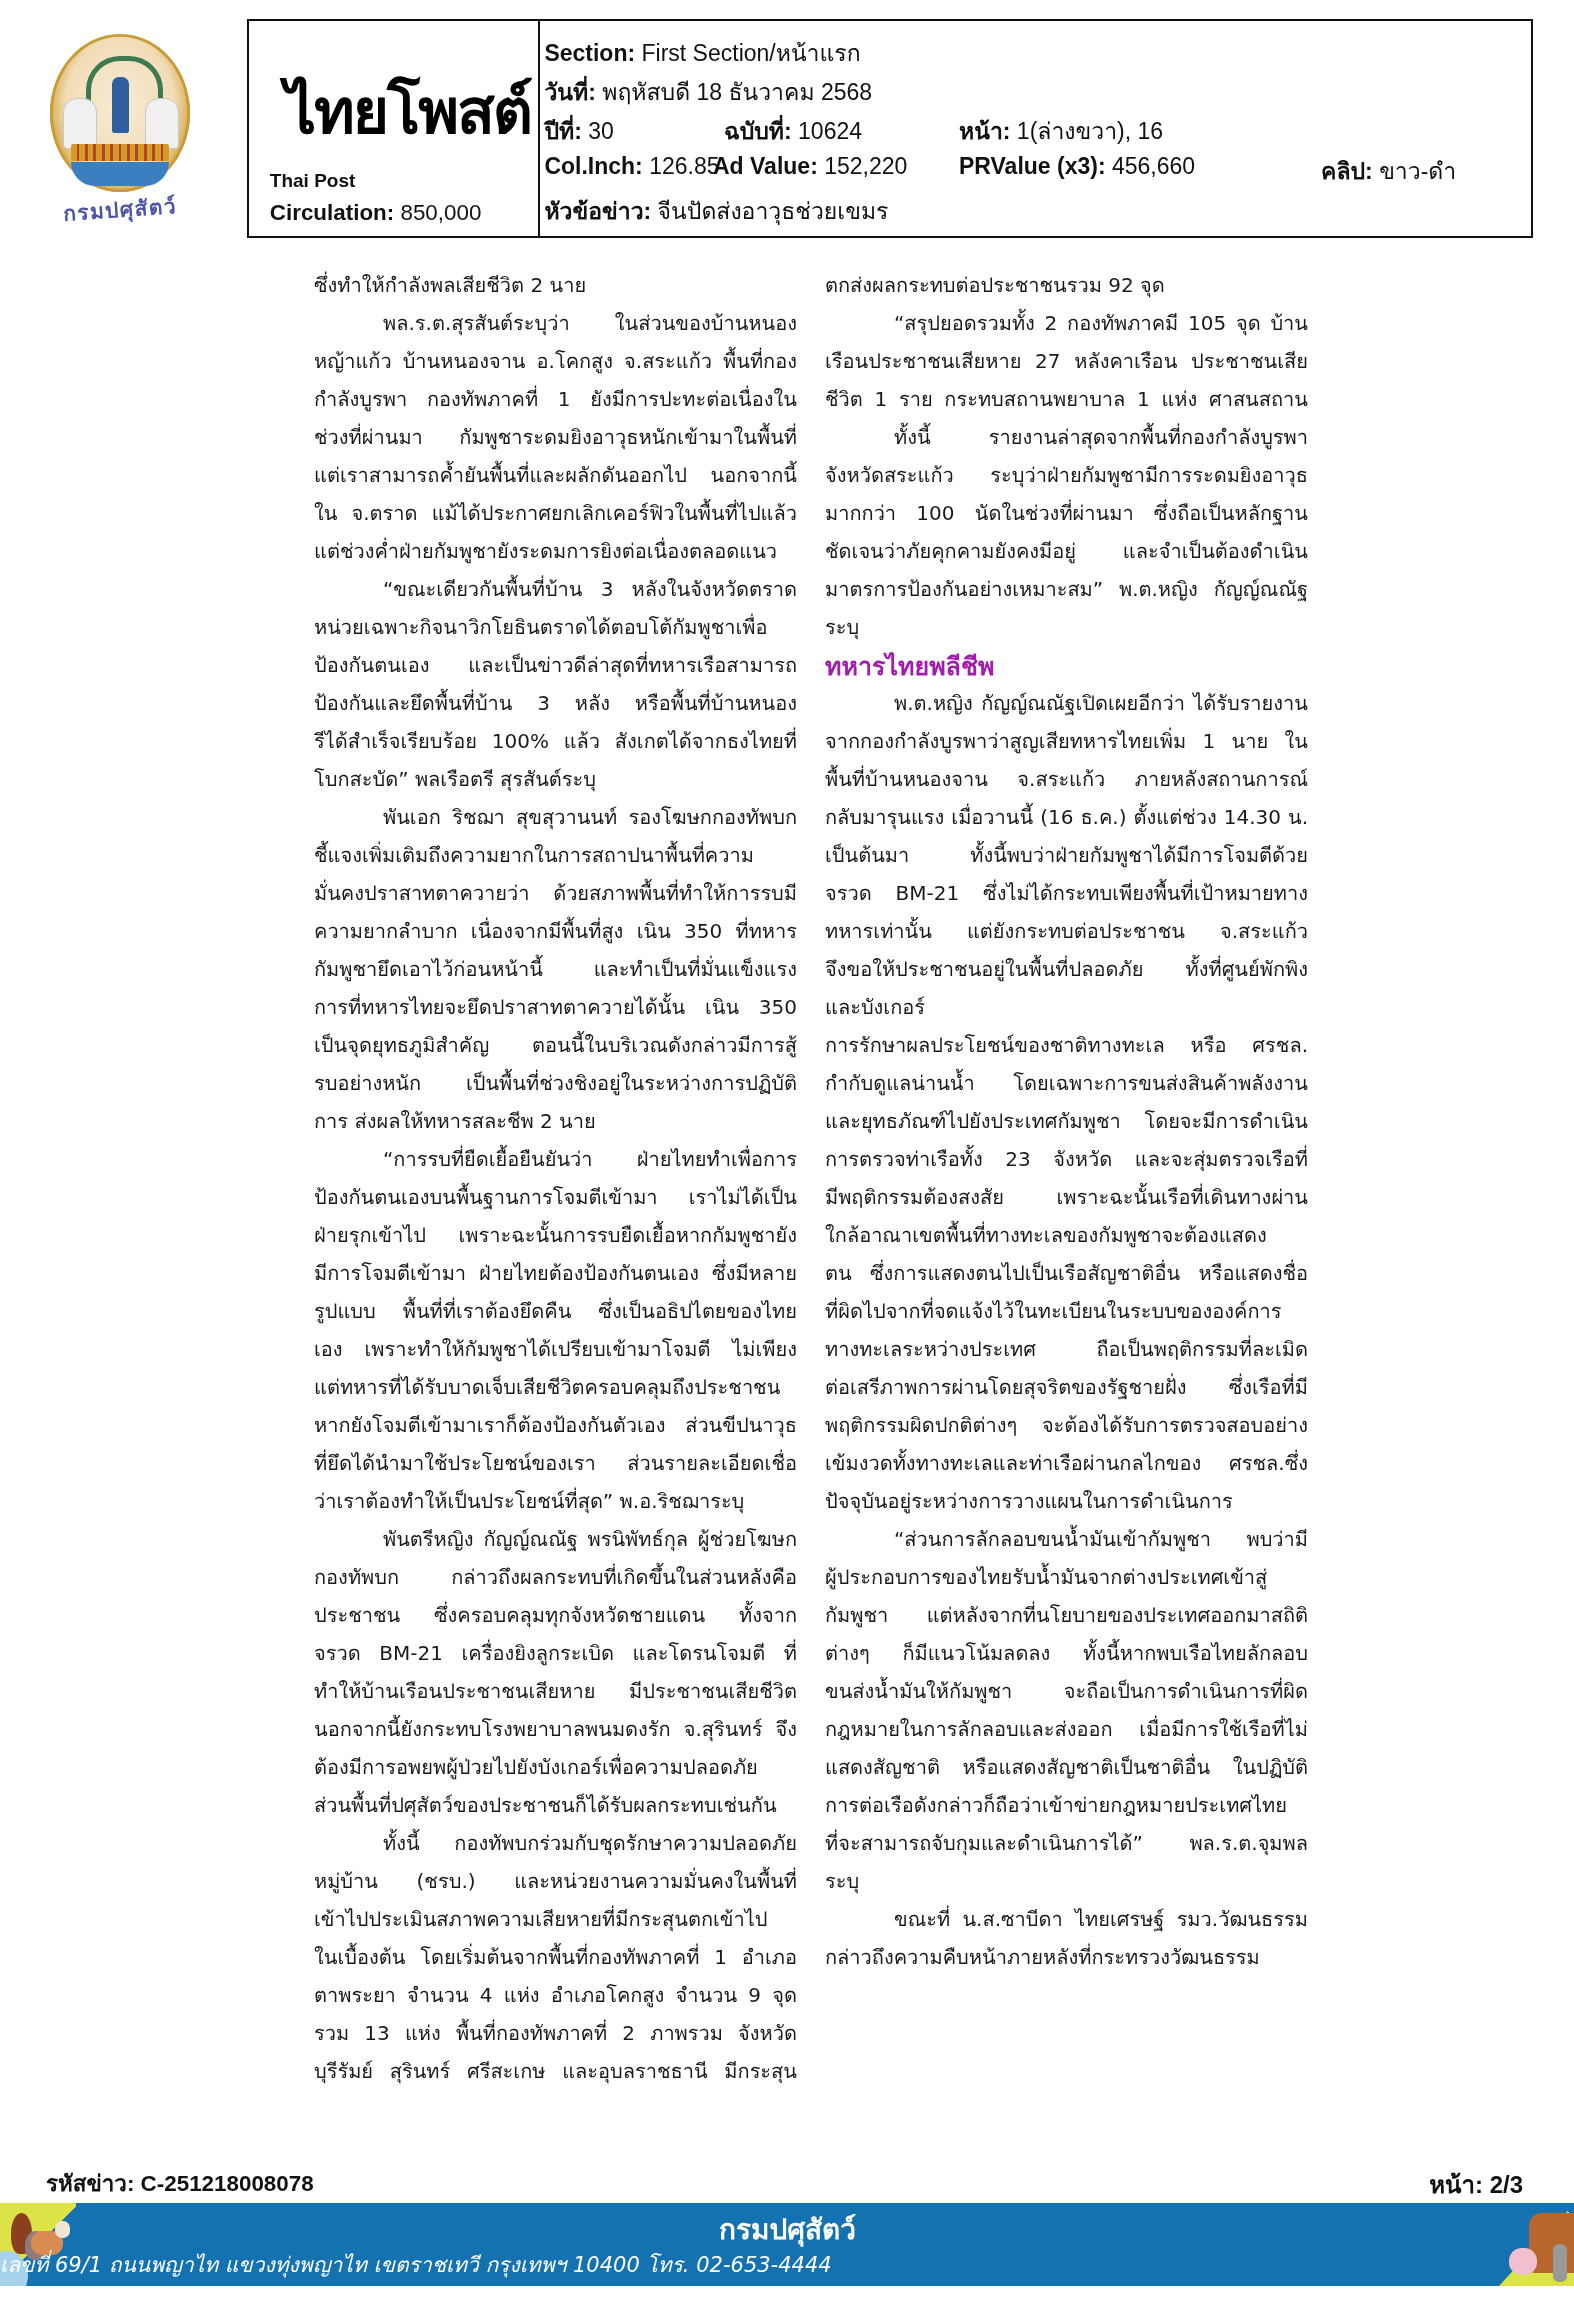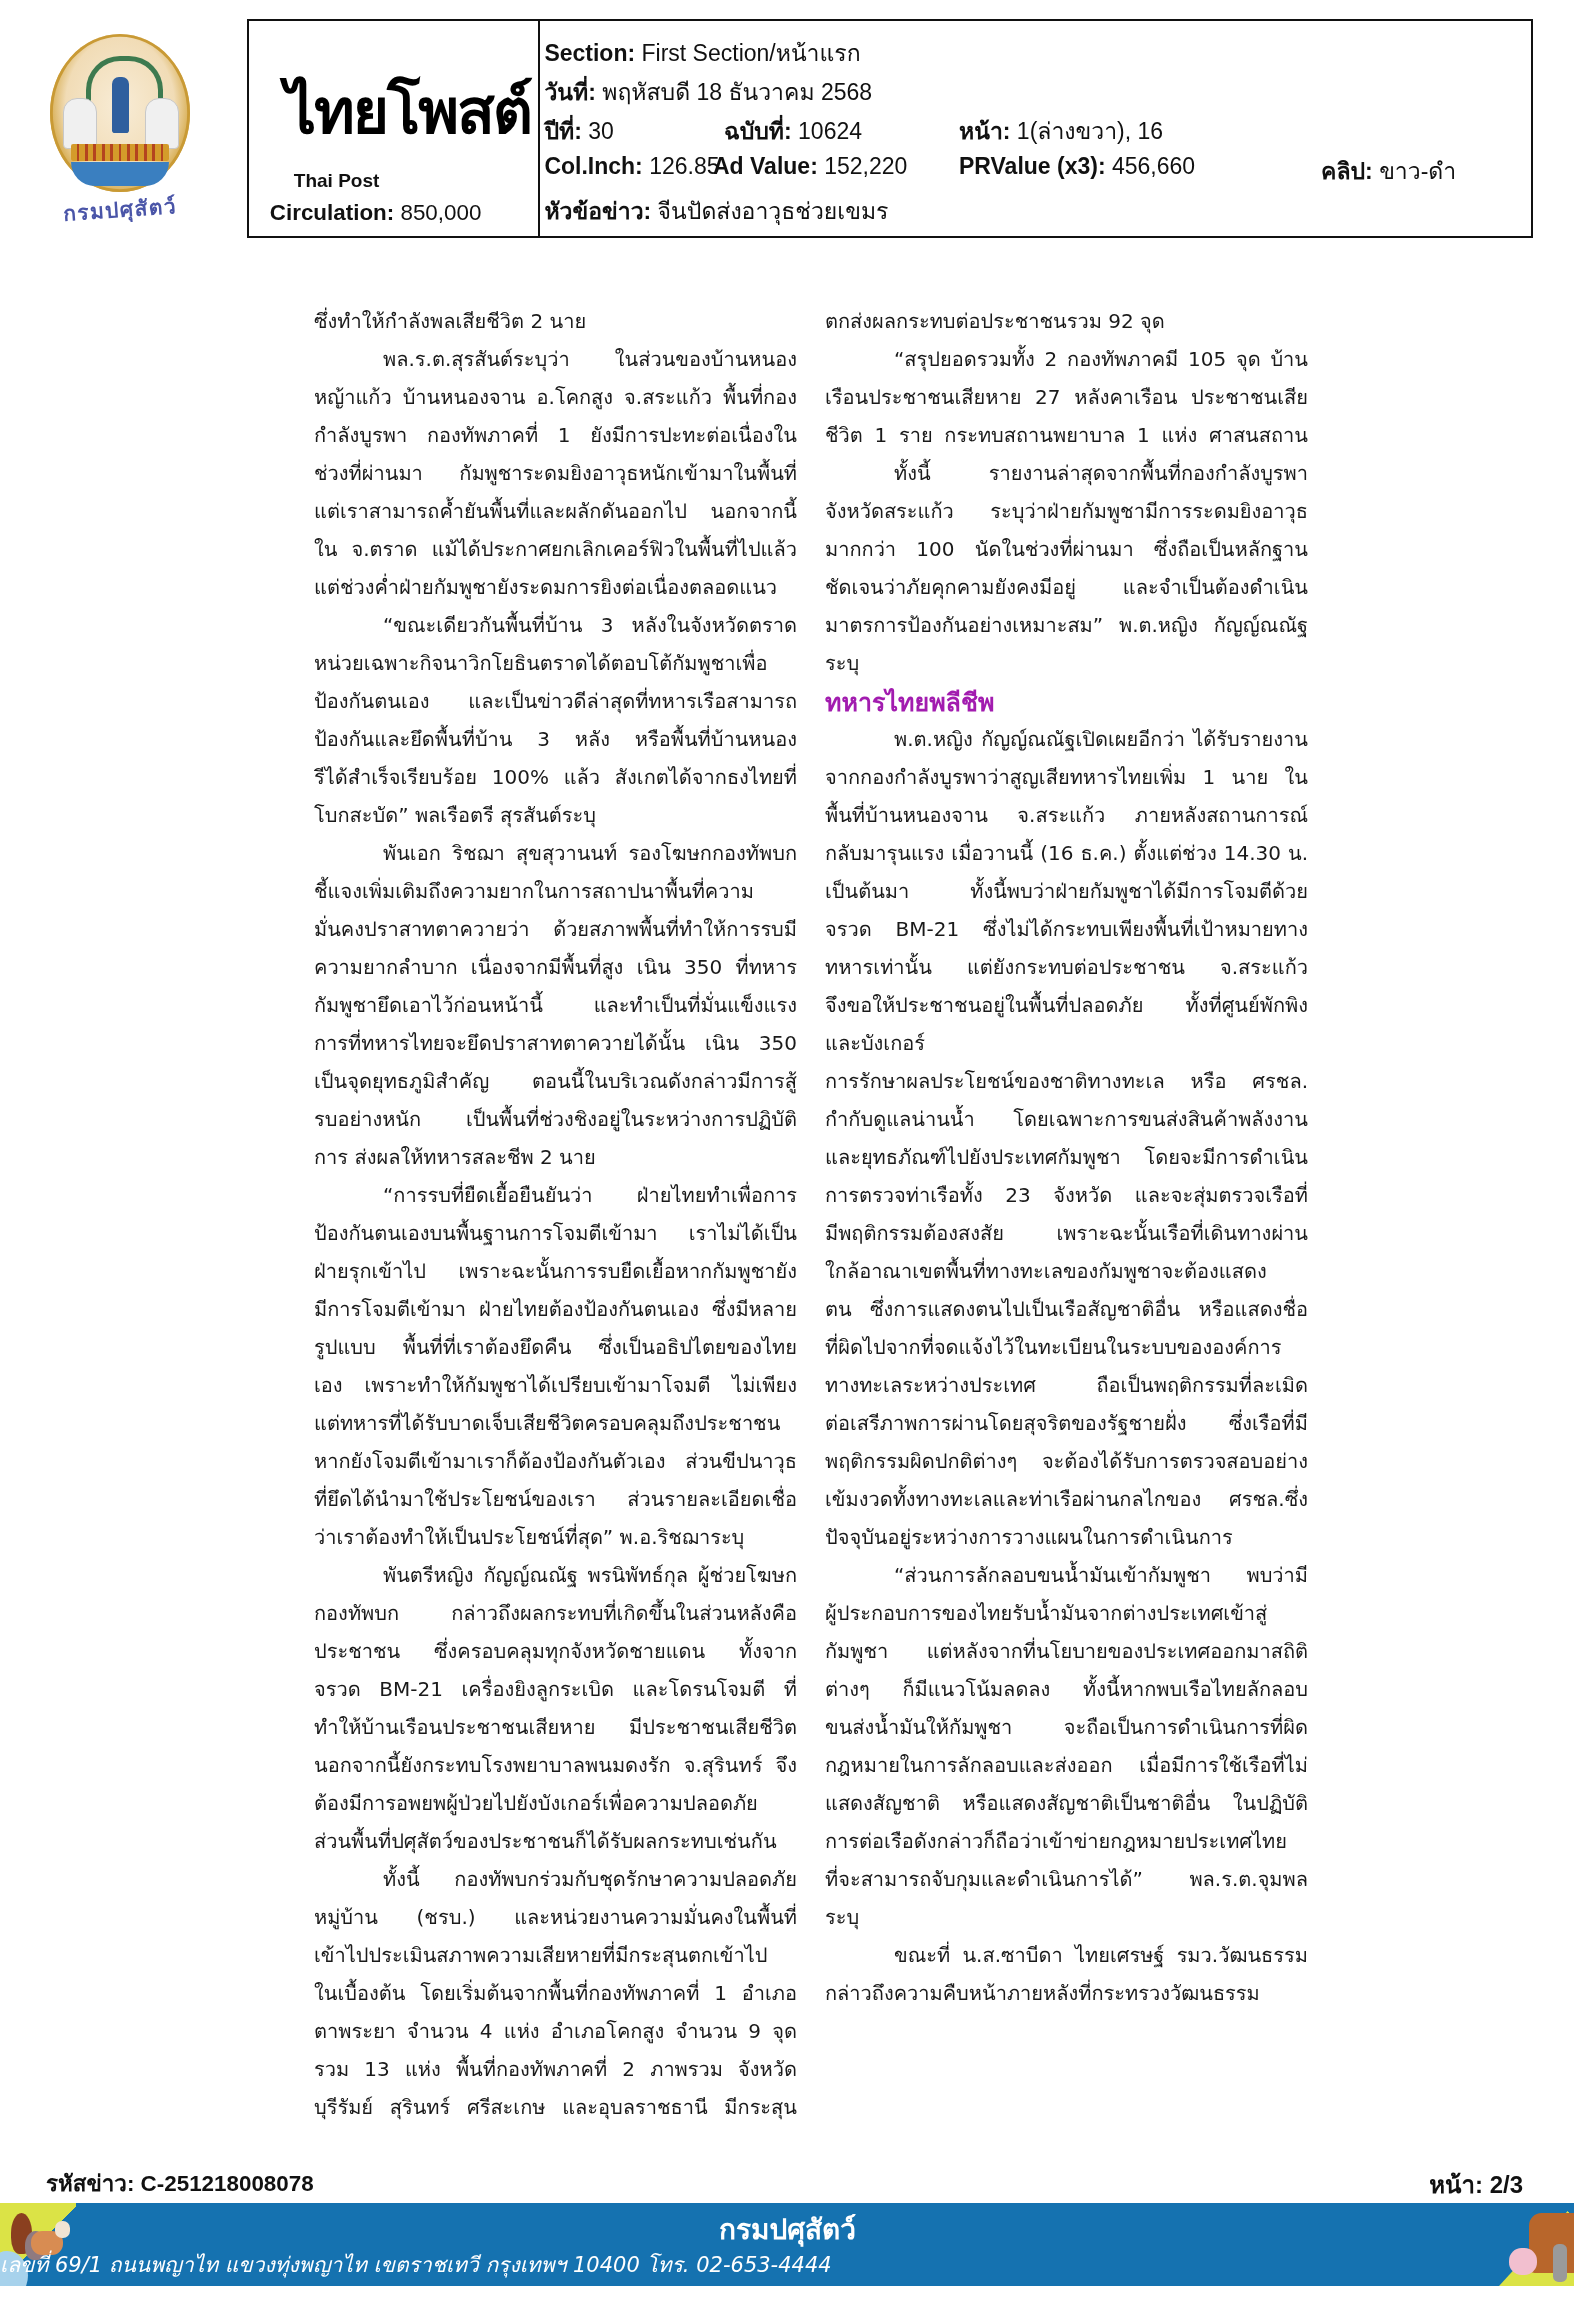--- a/index.html
+++ b/index.html
@@ -15,30 +15,30 @@
   .seal-elephant-l { position:absolute; left:19.6px; top:70px; width:32px; height:49px; background:#f0f0f0; border-radius:14px 14px 4.2px 4.2px; border:1.4px solid #c8c8c8; }
   .seal-elephant-r { position:absolute; left:102px; top:70px; width:32px; height:49px; background:#f0f0f0; border-radius:14px 14px 4.2px 4.2px; border:1.4px solid #c8c8c8; }
   .seal-base { position:absolute; left:28px; top:116px; width:98px; height:17px; background:repeating-linear-gradient(90deg,#d49b2a 0 5.6px,#b4441f 5.6px 8.4px); border-radius:2.1px; }
   .seal-water { position:absolute; left:28px; top:134px; width:98px; height:24px; background:#3a7fc0; border-radius:0 0 42px 42px; }
   .seal-text { position:absolute; left:0; top:165px; width:154px; text-align:center; font-family:"DejaVu Serif", serif; font-size:21px; color:#4a55a8; font-weight:bold; letter-spacing:1.4px; transform:rotate(-4deg); }
 
   
   .hdr { position:absolute; left:247px; top:19px; width:1286px; height:219px; border:2.1px solid #111; box-sizing:border-box; }
   .hdr-left { position:absolute; left:11px; top:0; width:280px; height:100%; border-right:2.1px solid #111; box-sizing:border-box; }
   .paper-logo { position:absolute; left:25px; top:41px; font-family:"DejaVu Sans", sans-serif; font-size:62px; font-weight:bold; letter-spacing:-2.1px; color:#000; }
-  .paper-name { position:absolute; left:9.8px; top:149px; font-family:"Liberation Sans", sans-serif; font-weight:bold; font-size:19px;margin-left:24px; }
+  .paper-name { position:absolute; left:9.8px; top:149px; font-family:"Liberation Sans", sans-serif; font-weight:bold; font-size:19px; }
   .circ { position:absolute; left:9.8px; top:179px; font-family:"Liberation Sans", sans-serif; font-size:22.4px; }
   .circ b { font-weight:bold; }
   .hdr-right { position:absolute; left:280px; top:0; right:0; height:100%; font-family:"Liberation Sans", sans-serif; font-size:23px; }
   .hrow { position:absolute; left:15.4px; white-space:nowrap; }
   .hrow b { font-weight:bold; }
   .hcell { position:absolute; white-space:nowrap; }
 
   
-  .col { position:absolute; top:266px; width:483px; font-family:"DejaVu Sans", sans-serif; font-size:20px; line-height:38px; color:#1a1a1a;margin-top:36px; }
+  .col { position:absolute; top:266px; width:483px; font-family:"DejaVu Sans", sans-serif; font-size:20px; line-height:38px; color:#1a1a1a; }
   .col-left { left:314px; }
   .col-right { left:825px; }
   .ln { display:block; white-space:nowrap; text-align:justify; text-align-last:justify; height:38px; overflow:hidden; }
   .ln.last { text-align-last:left; }
   .ln.ind { padding-left:69px; }
   .subhead { display:block; font-weight:bold; font-size:25px; height:38px; line-height:41px; color:#a21caf; }
 
   
   .news-id { position:absolute; left:46px; top:2165px; font-family:"Liberation Sans", sans-serif; font-weight:bold; font-size:22.4px; }
   .page-no { position:absolute; right:52px; top:2165px; font-family:"Liberation Sans", sans-serif; font-weight:bold; font-size:24px;margin-left:21px; }

